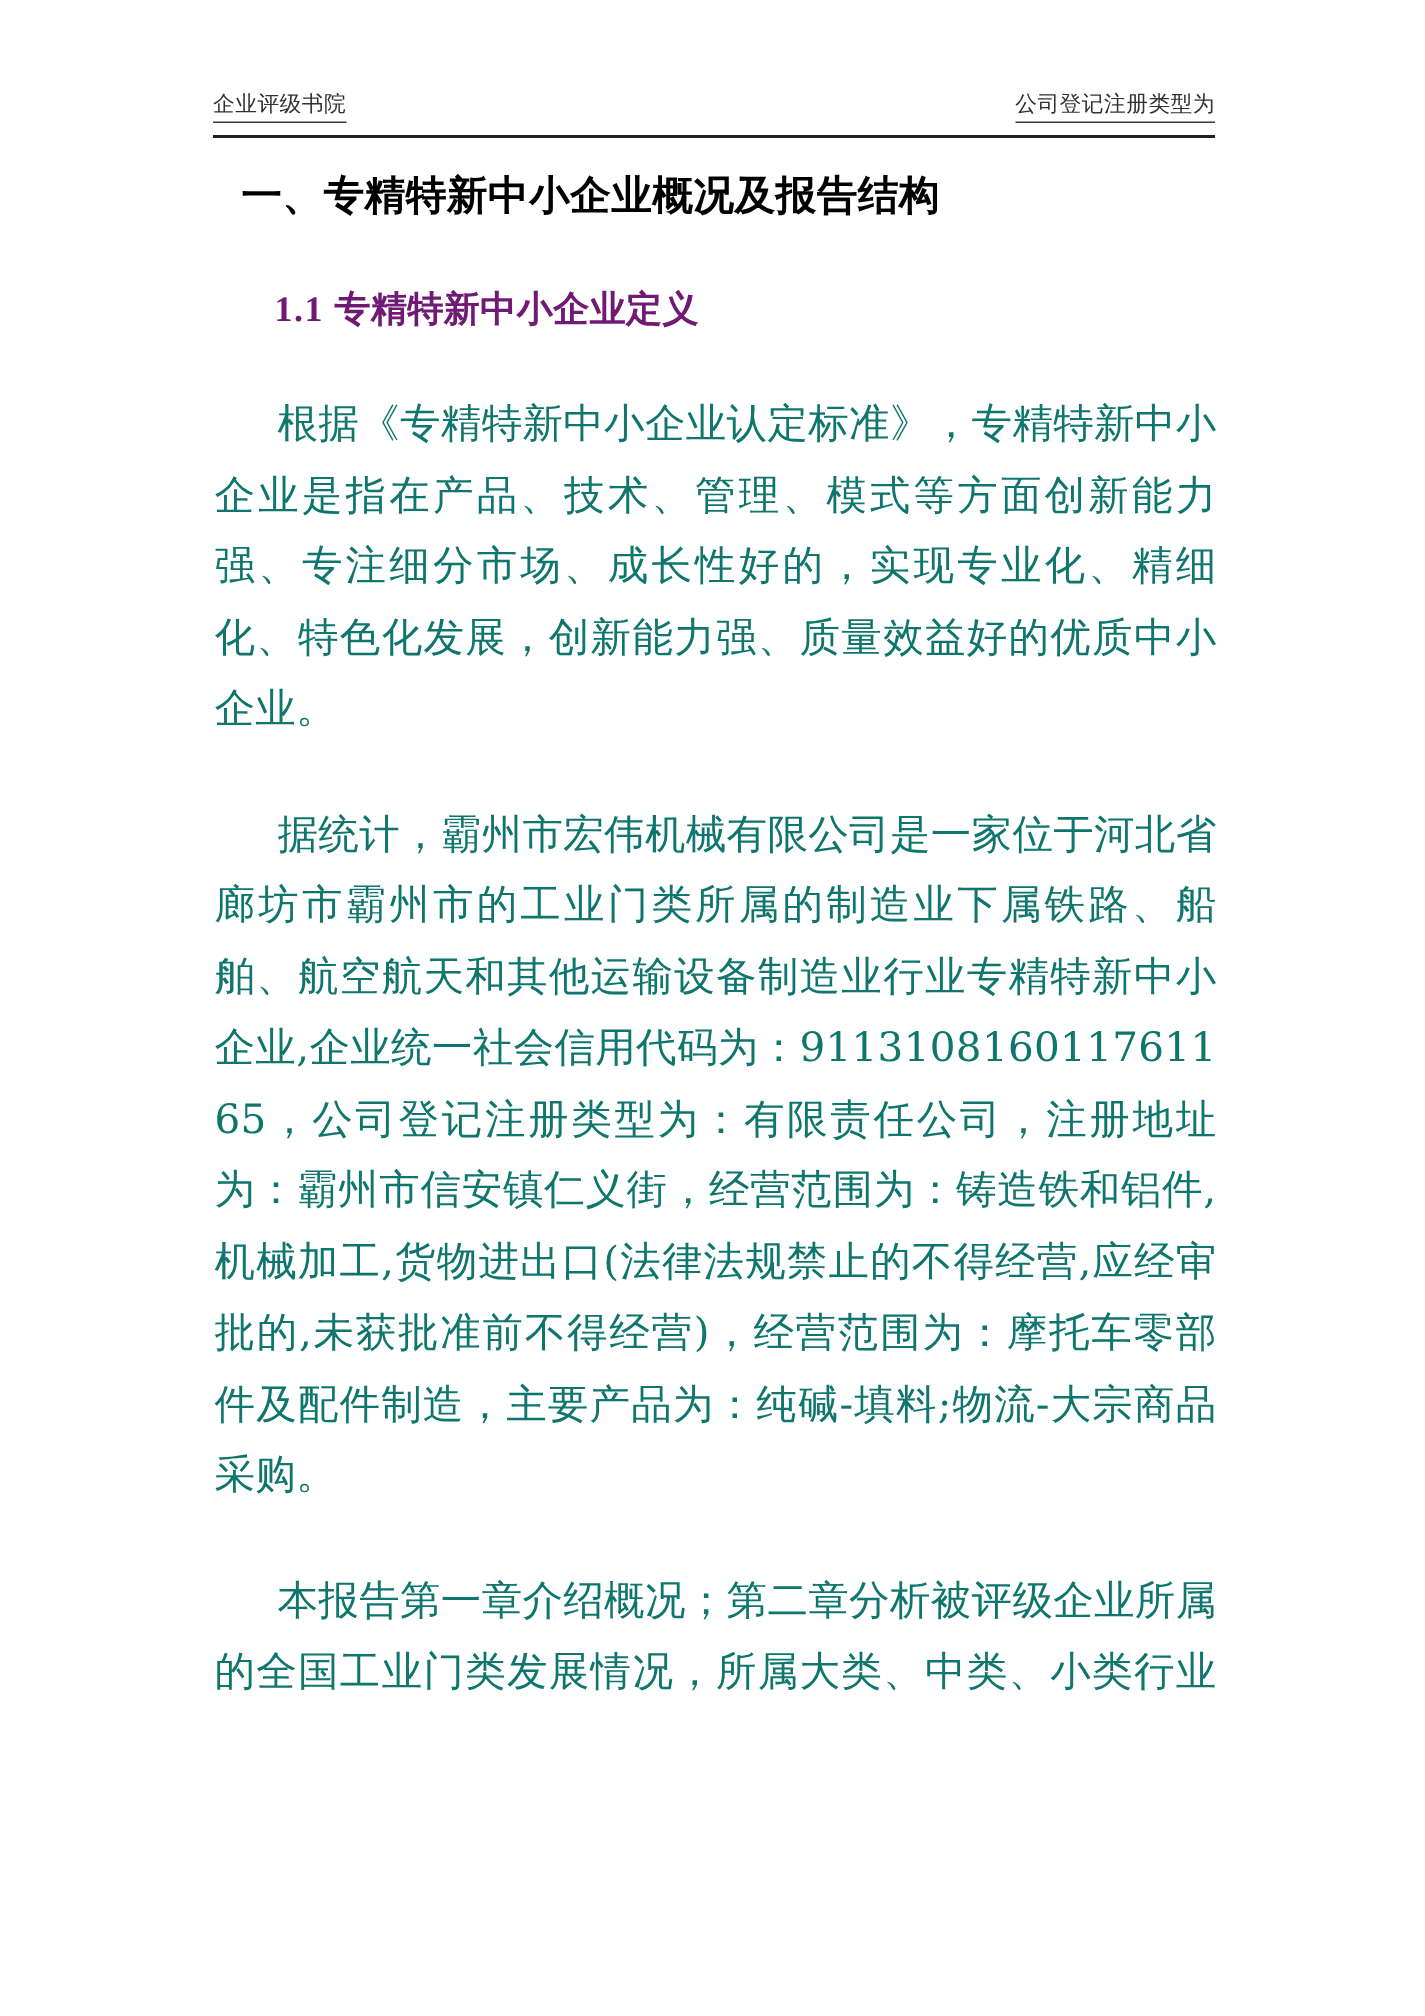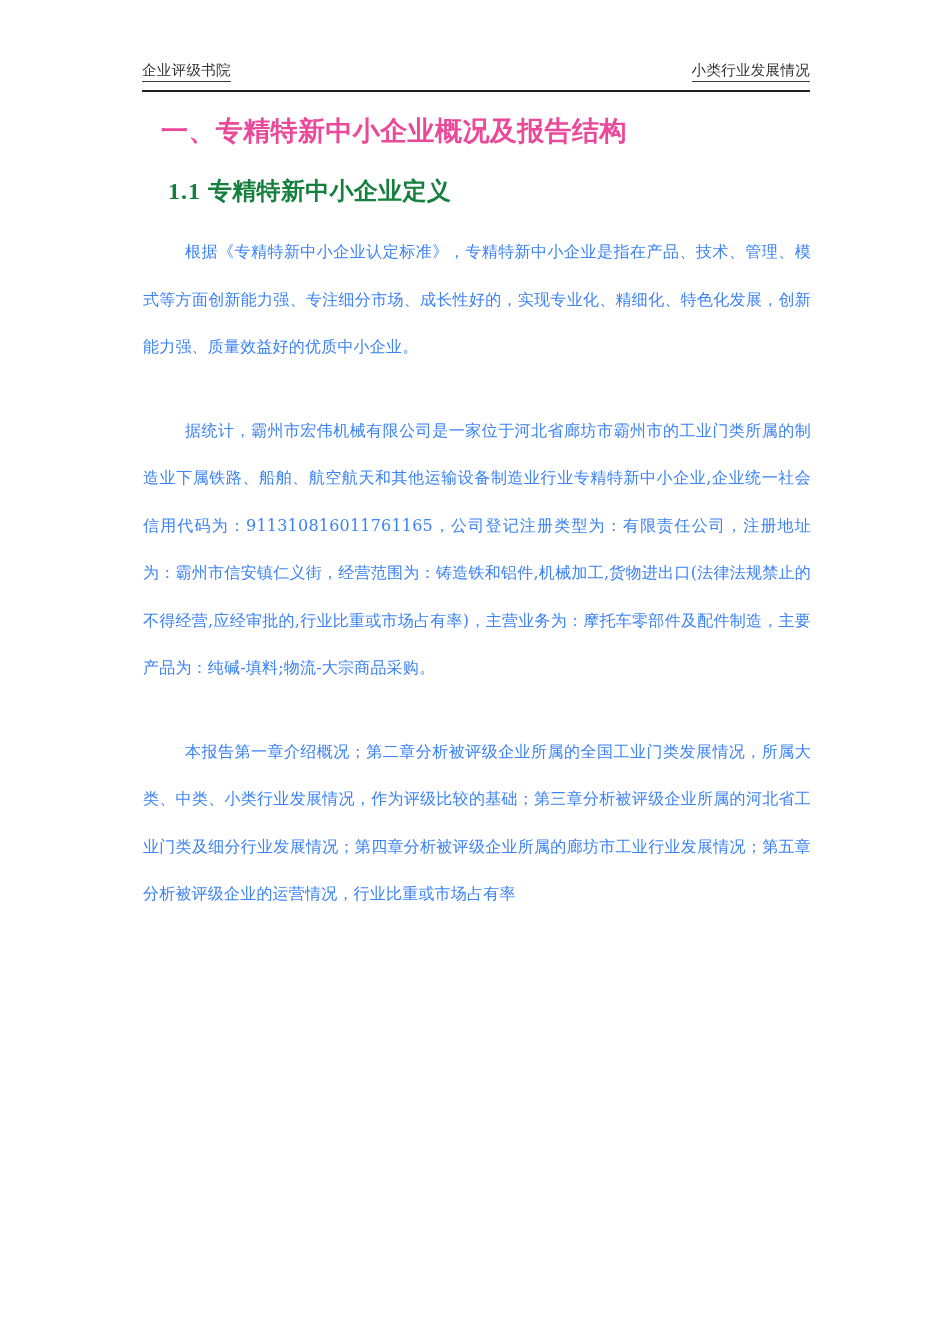--- a/index.html
+++ b/index.html
@@ -62,52 +62,52 @@
 
   h1.doc-h1 {
     margin: 0;
     padding: 0;
     font-family: "DejaVu Serif", "Liberation Serif", serif;
     font-size: 27px;
     font-weight: bold;
     line-height: 46px;
     letter-spacing: 0.4px;
     text-indent: 18px;
-    color: #ec4899;
+    color: #000000;
   }
 
   h2.doc-h2 {
-    margin: 1px;
+    margin: 16px;
     padding: 0;
     font-family: "DejaVu Serif", "Liberation Serif", serif;
     font-size: 24px;
     font-weight: bold;
     line-height: 44px;
     letter-spacing: 0.3px;
     text-indent: 24px;
-    color: #15803d;
+    color: #701a75;
   }
   h2.doc-h2 .numlabel {
     font-family: "Liberation Serif", "DejaVu Serif", serif;
     font-weight: bold;
     letter-spacing: 1px;
     padding-right: 7px;
   }
 
   p.doc-p {
     margin: 0;
     padding: 0;
     font-family: "DejaVu Serif", "Liberation Serif", serif;
-    font-size: 16px;
+    font-size: 27px;
     line-height: 47.5px;
     text-align: justify;
     text-justify: inter-ideograph;
     text-indent: 42px;
     letter-spacing: 0.2px;
-    color: #3b82f6;
+    color: #0f766e;
     word-break: break-all;
   }
 
   .gap-sm { height: 14px; }
   .gap-md { height: 22px; }
 
   
   .page-number {
     position: absolute;
     left: 0;
@@ -119,21 +119,21 @@
     color: #2b2b2b;
   }
 </style>
 </head>
 <body>
 
 <div class="page">
 
   <div class="page-header">
     <span class="hdr-text">企业评级书院</span>
-    <span class="hdr-text">小类行业发展情况</span>
+    <span class="hdr-text">公司登记注册类型为</span>
   </div>
   <div class="header-rule"></div>
 
   <div class="content">
 
     <h1 class="doc-h1">一、专精特新中小企业概况及报告结构</h1>
 
     <div class="gap-sm"></div>
 
     <h2 class="doc-h2">
@@ -142,21 +142,21 @@
 
     <div class="gap-sm"></div>
 
     <p class="doc-p">根据《专精特新中小企业认定标准》，专精特新中小企业是指在产品、技术、管理、模式等方面创新能力强、专注细分市场、成长性好的，实现专业化、精细化、特色化发展，创新能力强、质量效益好的优质中小企业。</p>
 
     <div class="gap-md"></div>
 
 
     <div class="gap-sm"></div>
 
-    <p class="doc-p">据统计，霸州市宏伟机械有限公司是一家位于河北省廊坊市霸州市的工业门类所属的制造业下属铁路、船舶、航空航天和其他运输设备制造业行业专精特新中小企业,企业统一社会信用代码为：911310816011761165，公司登记注册类型为：有限责任公司，注册地址为：霸州市信安镇仁义街，经营范围为：铸造铁和铝件,机械加工,货物进出口(法律法规禁止的不得经营,应经审批的,行业比重或市场占有率)，主营业务为：摩托车零部件及配件制造，主要产品为：纯碱-填料;物流-大宗商品采购。</p>
+    <p class="doc-p">据统计，霸州市宏伟机械有限公司是一家位于河北省廊坊市霸州市的工业门类所属的制造业下属铁路、船舶、航空航天和其他运输设备制造业行业专精特新中小企业,企业统一社会信用代码为：911310816011761165，公司登记注册类型为：有限责任公司，注册地址为：霸州市信安镇仁义街，经营范围为：铸造铁和铝件,机械加工,货物进出口(法律法规禁止的不得经营,应经审批的,未获批准前不得经营)，经营范围为：摩托车零部件及配件制造，主要产品为：纯碱-填料;物流-大宗商品采购。</p>
 
     <div class="gap-md"></div>
 
 
     <div class="gap-sm"></div>
 
     <p class="doc-p">本报告第一章介绍概况；第二章分析被评级企业所属的全国工业门类发展情况，所属大类、中类、小类行业发展情况，作为评级比较的基础；第三章分析被评级企业所属的河北省工业门类及细分行业发展情况；第四章分析被评级企业所属的廊坊市工业行业发展情况；第五章分析被评级企业的运营情况，行业比重或市场占有率</p>
 
   </div>
 

